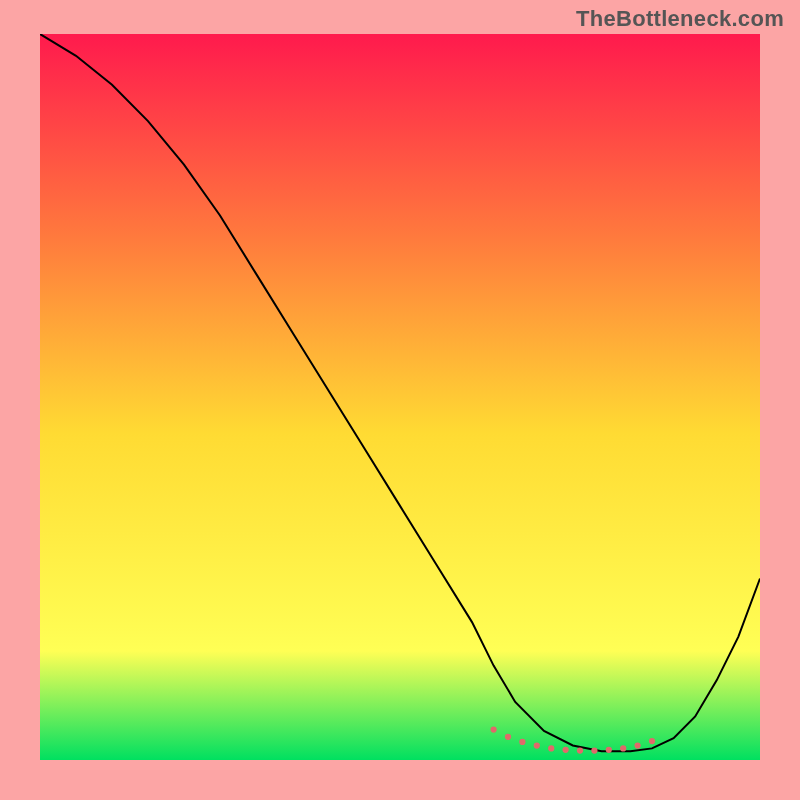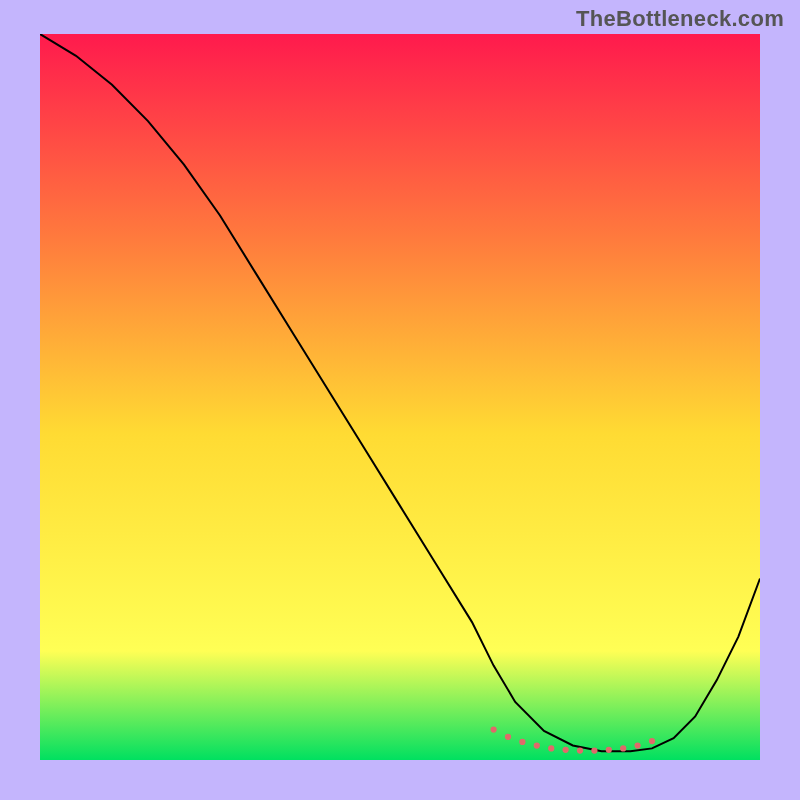--- a/index.html
+++ b/index.html
@@ -8,21 +8,21 @@
     width: 800px;
     height: 800px;
     background: #000;
     font-family: Arial, Helvetica, sans-serif;
     overflow: hidden;
   }
   .frame {
     position: relative;
     width: 800px;
     height: 800px;
-    background: #c4b5fd;
+    background: #fca5a5;
   }
   .watermark {
     position: absolute;
     top: 6px;
     right: 16px;
     color: #555;
     font-size: 22px;
     font-weight: 600;
     letter-spacing: 0.3px;
     z-index: 5;

